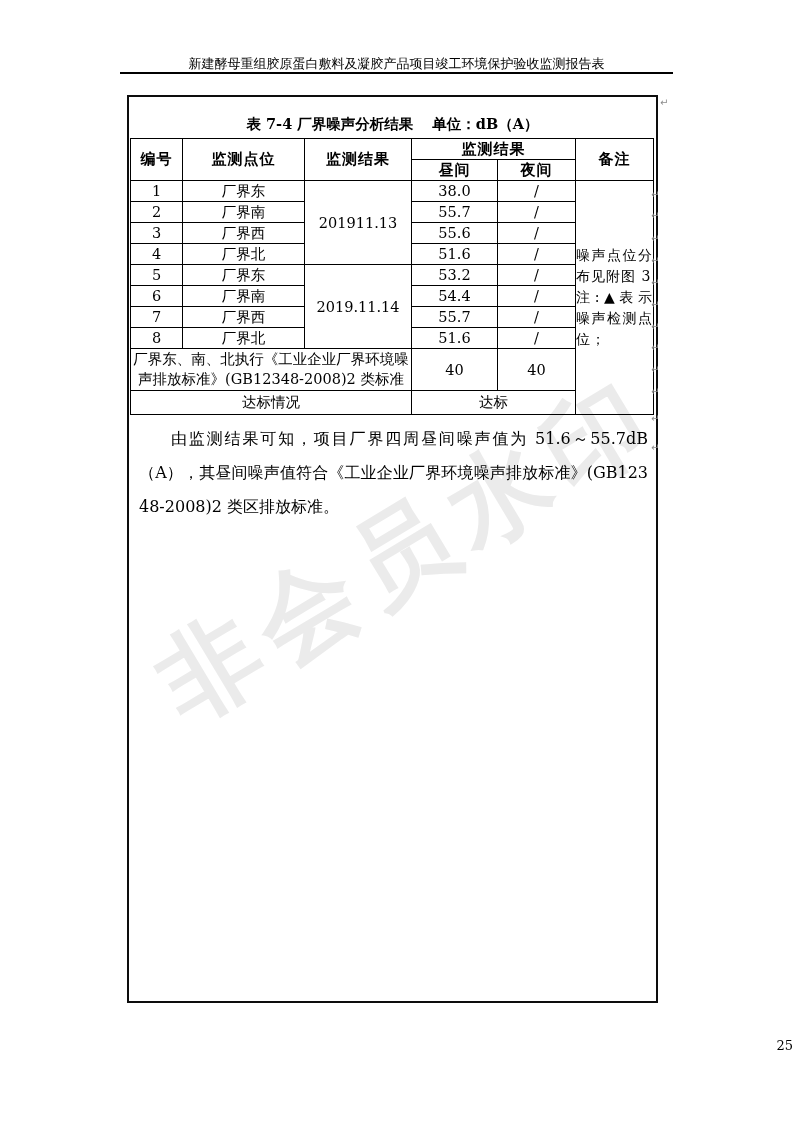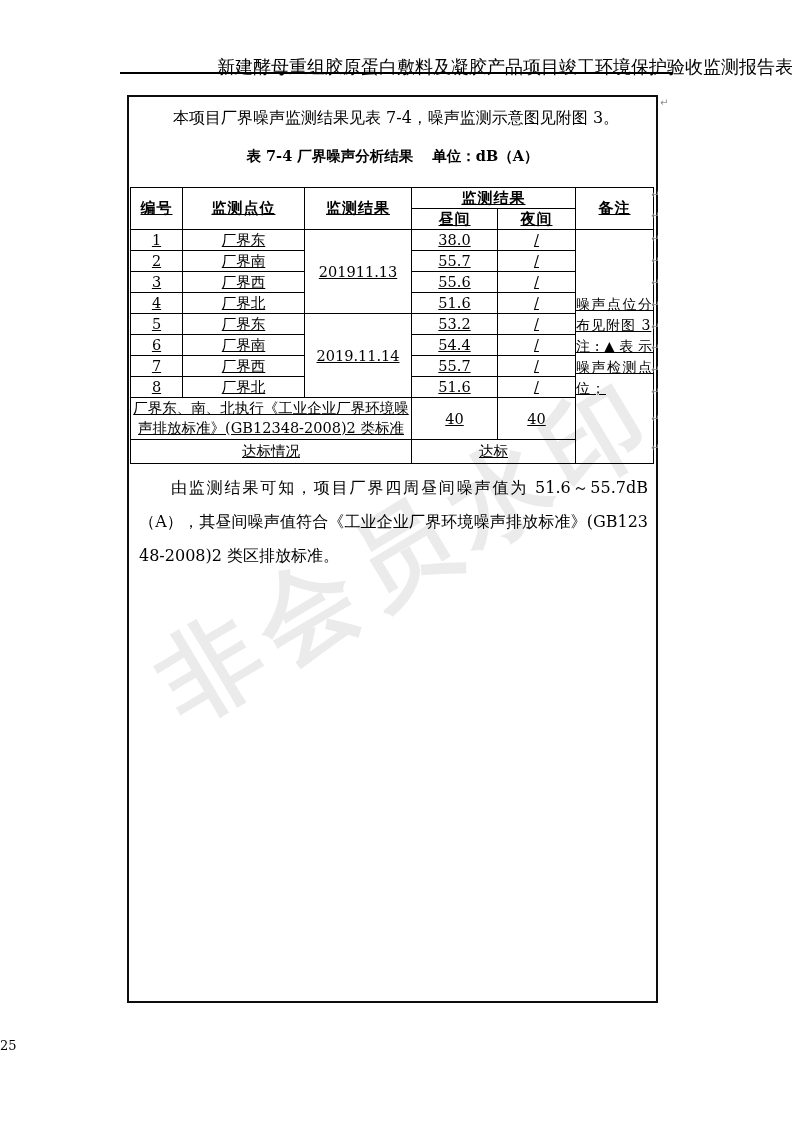--- a/index.html
+++ b/index.html
@@ -29,22 +29,22 @@
     transform: rotate(-31deg);
     transform-origin: center center;
     white-space: nowrap;
     z-index: 0;
     user-select: none;
   }
   .doc-header {
     position: absolute;
     top: 55px; left: 0;
     width: 100%;
-    text-align: right;
-    font-size: 18px;
+    text-align: center;
+    font-size: 13px;
     z-index: 2;
   }
   .header-rule {
     position: absolute;
     top: 72px; left: 120px;
     width: 553px; height: 2px;
     background: #000000;
     z-index: 2;
   }
   .content-box {
@@ -71,24 +71,23 @@
     margin-top: 18px;
     text-align: center;
     font-weight: bold;
     font-size: 14.5px;
     white-space: nowrap;
   }
   .table-title .unit { margin-left: 14px; }
   table.noise-table {
     border-collapse: collapse;
     table-layout: fixed;
-    margin: 21px 0 0 1px;
+    margin: 4px 0 0 1px;
     width: 523px;
     background: transparent;
-    text-decoration: underline;
   }
   .noise-table th, .noise-table td {
     border: 1.5px solid #000000;
     text-align: center;
     vertical-align: middle;
     padding: 0;
     font-size: 14.5px;
     background: transparent;
     overflow: hidden;
   }
@@ -118,21 +117,21 @@
     font-size: 16px;
     line-height: 34px;
     text-indent: 2em;
     text-align: justify;
     word-break: break-all;
   }
   .page-number {
     position: absolute;
     top: 1038px; left: 0;
     width: 100%;
-    text-align: left;
+    text-align: right;
     font-size: 13px;
     z-index: 2;
   }
   .pm {
     position: absolute;
     font-family: "DejaVu Sans", "Liberation Sans", sans-serif;
     font-size: 10px;
     color: #8c8c8c;
     z-index: 3;
     line-height: 10px;
@@ -145,21 +144,20 @@
 <div class="page">
 
   <div class="watermark">非会员水印</div>
 
   <div class="doc-header">新建酵母重组胶原蛋白敷料及凝胶产品项目竣工环境保护验收监测报告表</div>
   <div class="header-rule"></div>
 
   <div class="content-box">
 
 
-    <div class="intro">本项目厂界噪声监测结果见表 7-4，噪声监测示意图见附图 3。</div>
 
     <div class="table-title">
       <span>表 7-4  厂界噪声分析结果</span>
       <span class="unit">单位：dB（A）</span>
     </div>
 
     <table class="noise-table">
       <colgroup>
         <col style="width:52px">
           <col style="width:122px">

